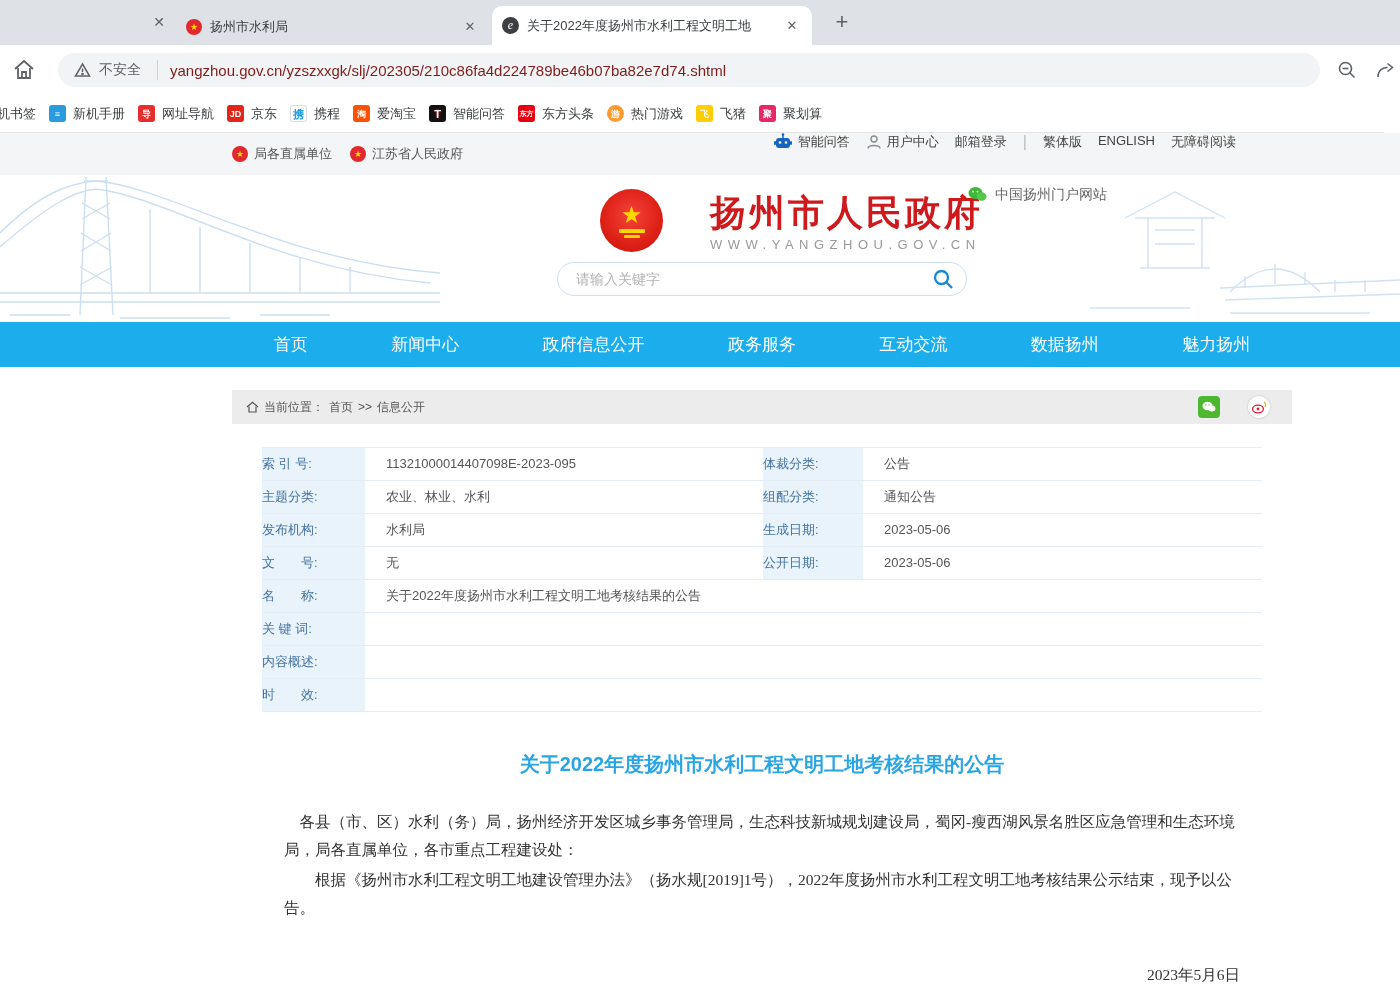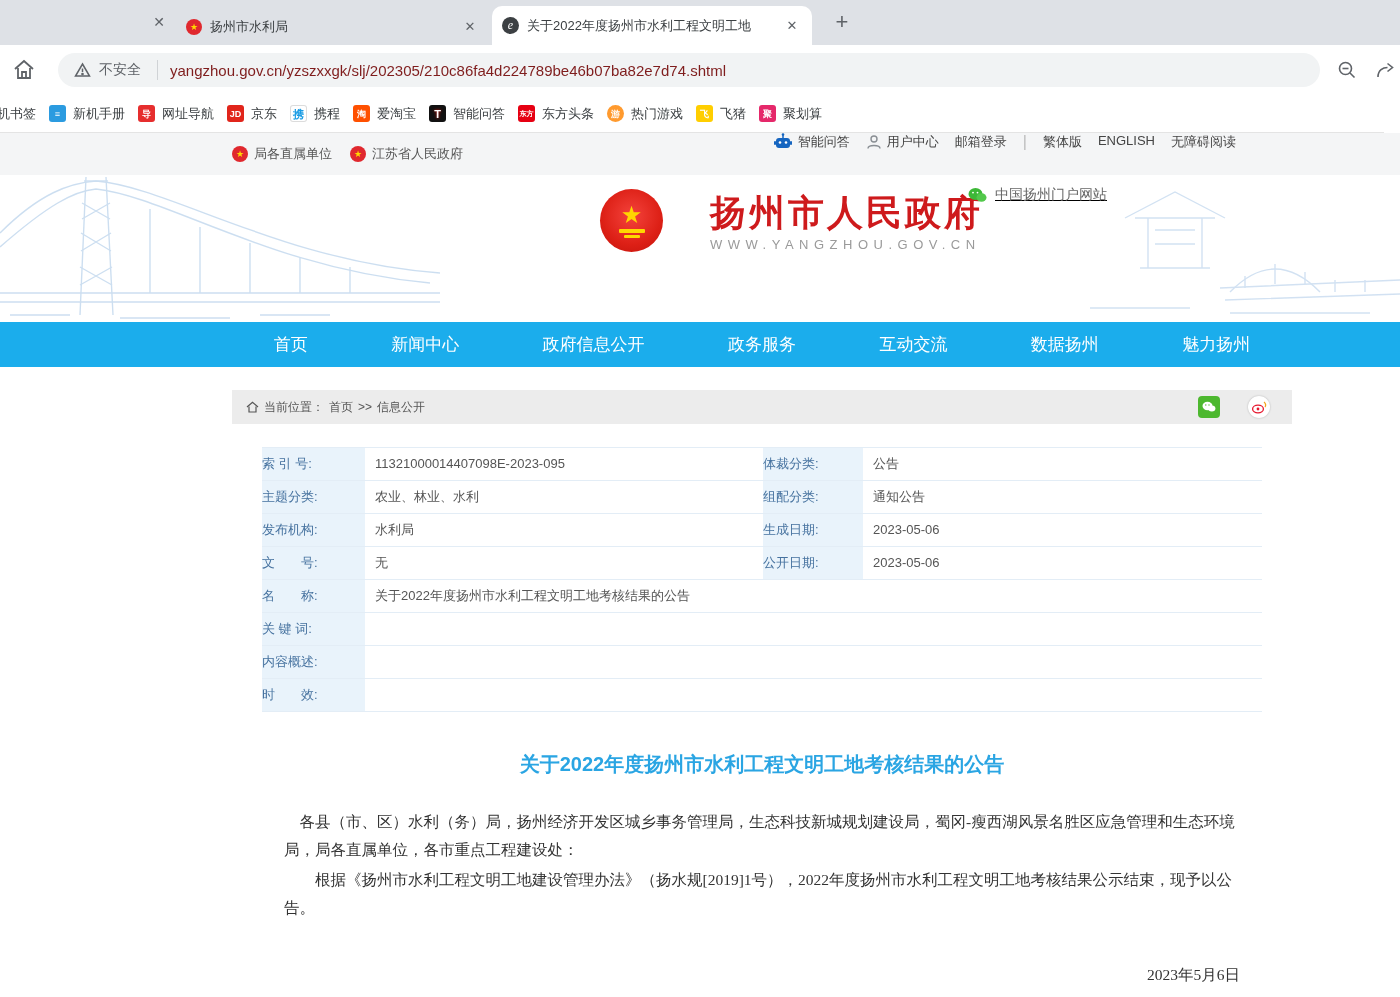--- a/index.html
+++ b/index.html
@@ -60,21 +60,21 @@
   .bridge-right { position:absolute; right:0; top:5px; opacity:.75; }
   .logo-emblem { position:absolute; left:600px; top:14px; width:63px; height:63px; border-radius:50%;
     background:radial-gradient(circle at 50% 42%, #f4433c 0%, #dd2016 60%, #c1120a 100%);
     color:#ffd700; display:flex; flex-direction:column; align-items:center; justify-content:center; }
   .logo-emblem .star { font-size:24px; line-height:22px; }
   .logo-emblem .gate { width:26px; height:4px; background:#ffd700; border-radius:1px; margin-top:3px; }
   .logo-emblem .gate2 { width:16px; height:3px; background:#ffd700; border-radius:1px; margin-top:2px; }
   .logo-text { position:absolute; left:674px; top:17px;margin-left:36px; }
   .site-name { font-size:36px; font-weight:bold; color:#ce1a1c; letter-spacing:3px; line-height:42px; }
   .site-url { font-size:13px; color:#9a9a9a; letter-spacing:5.5px; margin-top:3px; }
-  .portal { position:absolute; left:968px; top:11px; display:flex; align-items:flex-end; gap:8px;text-decoration:underline; }
+  .portal { position:absolute; left:968px; top:11px; display:flex; align-items:flex-start; gap:8px; }
   .portal-label { font-size:14px; color:#666; }
   .searchbox { position:absolute; left:557px; top:87px; width:410px; height:34px; background:#fff;
     border:1px solid #cfe0ef; border-radius:17px; display:flex; align-items:center; }
   .searchbox input { flex:1; border:none; outline:none; background:transparent; padding:0 0 0 18px;
     font-size:14px; color:#333; font-family:inherit; }
   .searchbox input::placeholder { color:#b3b3b3; }
   .search-btn { width:46px; height:32px; border:none; background:transparent; cursor:pointer;
     display:flex; align-items:center; justify-content:center; }
 
   
@@ -91,21 +91,21 @@
   .share-wechat { position:absolute; right:72px; top:6px; width:22px; height:22px; border-radius:4px;
     background:#4db82f; display:flex; align-items:center; justify-content:center; cursor:pointer; }
   .share-weibo { position:absolute; right:22px; top:6px; width:22px; height:22px; border-radius:50%;
     background:#fff; box-shadow:0 0 2px rgba(0,0,0,.25); display:flex; align-items:center; justify-content:center; cursor:pointer; }
 
   .itable { margin:23px 30px 0 30px; display:grid; grid-template-columns:103px 398px 100px 1fr;
     border-top:1px solid #e3edf6; }
   .cell { height:33px; line-height:32px; font-size:13px; border-bottom:1px solid #e3edf6;
     white-space:nowrap; overflow:hidden; }
   .lbl { background:#e9f3fb; color:#46729f; text-align:left; padding-right:12px; }
-  .val { color:#555; padding-left:10px; }
+  .val { color:#555; padding-left:21px; }
   .span3 { grid-column:2 / 5; }
 
   .article { padding:0 52px; }
   .art-title { margin-top:39px; text-align:center; font-size:20px; font-weight:bold; color:#2aa5e3; }
   .art-p { margin-top:0; font-family:"Liberation Serif","DejaVu Serif",serif;
     font-size:15.5px; line-height:28px; color:#333; }
   .p1 { margin-top:30px; text-indent:1em; }
   .p2 { margin-top:2px; text-indent:2em; }
   .art-date { margin-top:43px; text-align:right; font-family:Liberation Serif, serif;
     font-size:15.5px; color:#333; }
@@ -289,20 +289,29 @@
   </div>
   <div class="portal">
     <svg width="19" height="17" viewBox="0 0 19 17">
       <ellipse cx="7.5" cy="7" rx="7" ry="6" fill="#3db837"></ellipse>
       <ellipse cx="13.5" cy="10.5" rx="5" ry="4.3" fill="#52c84b"></ellipse>
       <circle cx="5" cy="5.6" r="0.9" fill="#fff"></circle>
         <circle cx="9.5" cy="5.6" r="0.9" fill="#fff"></circle>
     </svg>
     <span class="portal-label">中国扬州门户网站</span>
   </div>
+  <div class="searchbox">
+    <input type="text" placeholder="请输入关键字" style="">
+    <button class="search-btn">
+      <svg width="24" height="24" viewBox="0 0 24 24" fill="none" stroke="#1e88d2" stroke-width="2.4">
+        <circle cx="10.5" cy="10.5" r="6.5"></circle>
+          <line x1="15.5" y1="15.5" x2="21" y2="21"></line>
+      </svg>
+    </button>
+  </div>
 </div>
 
 <div class="mainnav">
   <div class="mainnav-inner">
     <span class="nav-item">首页</span>
     <span class="nav-item">新闻中心</span>
     <span class="nav-item">政府信息公开</span>
     <span class="nav-item">政务服务</span>
     <span class="nav-item">互动交流</span>
     <span class="nav-item">数据扬州</span>

